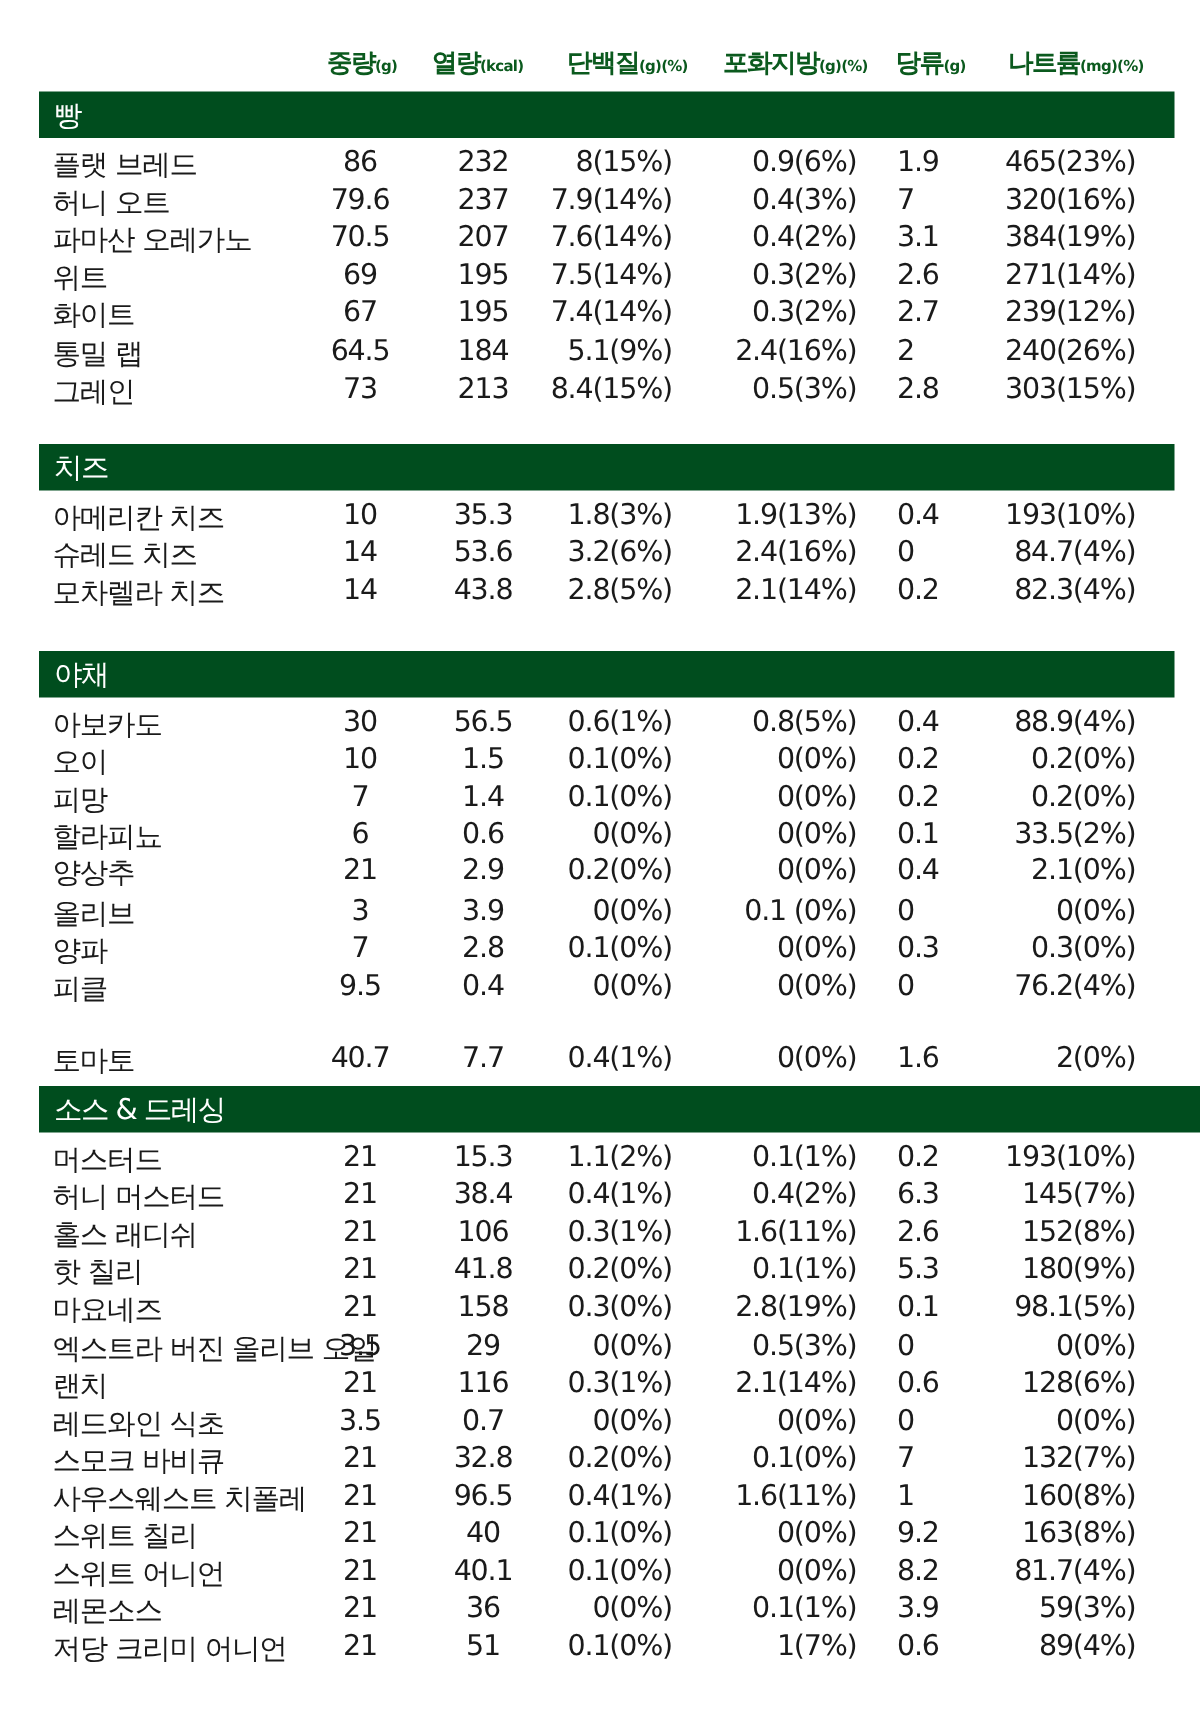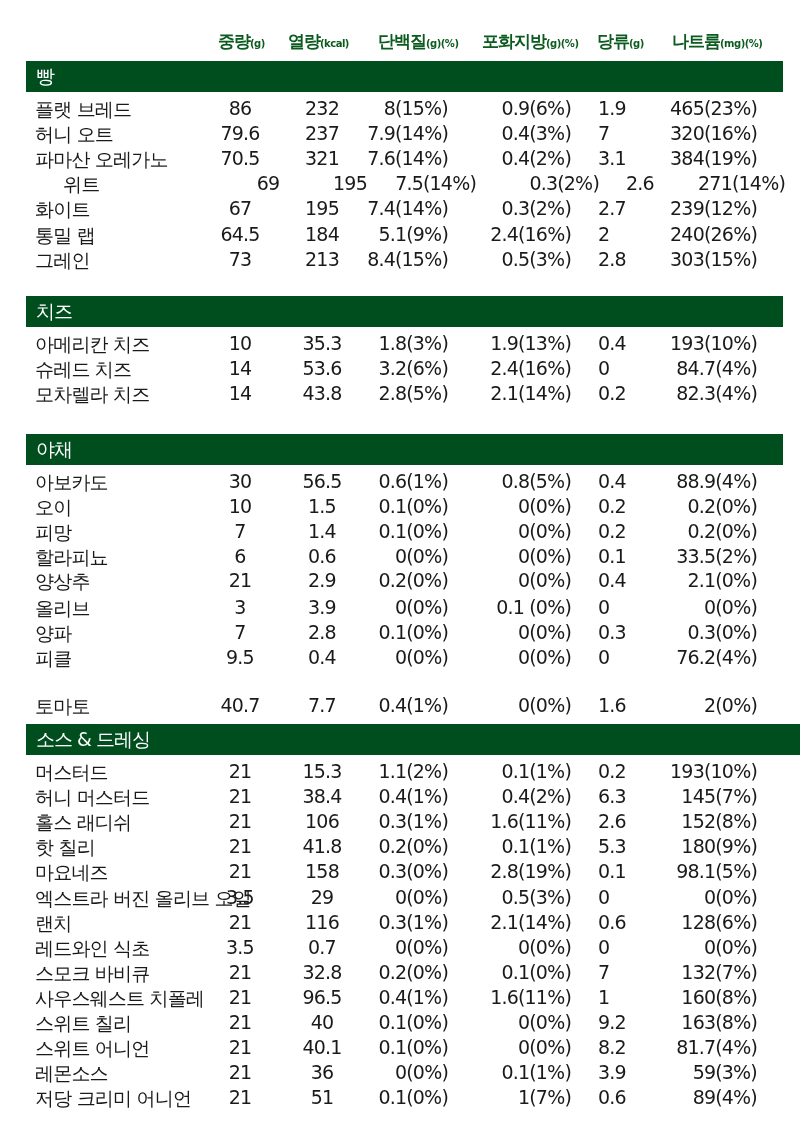--- a/index.html
+++ b/index.html
@@ -50,27 +50,27 @@
       <div class="c c-w">79.6</div>
       <div class="c c-k">237</div>
       <div class="c c-p">7.9(14%)</div>
       <div class="c c-f">0.4(3%)</div>
       <div class="c c-s">7</div>
       <div class="c c-n">320(16%)</div>
     </div>
     <div class="row" style="top: 144.2px;">
       <div class="c c-name">파마산 오레가노</div>
       <div class="c c-w">70.5</div>
-      <div class="c c-k">321</div>
+      <div class="c c-k">207</div>
       <div class="c c-p">7.6(14%)</div>
       <div class="c c-f">0.4(2%)</div>
       <div class="c c-s">3.1</div>
       <div class="c c-n">384(19%)</div>
     </div>
-    <div class="row" style="top: 169.3px; margin-left: 28px;">
+    <div class="row" style="top: 169.3px;">
       <div class="c c-name">위트</div>
       <div class="c c-w">69</div>
       <div class="c c-k">195</div>
       <div class="c c-p">7.5(14%)</div>
       <div class="c c-f">0.3(2%)</div>
       <div class="c c-s">2.6</div>
       <div class="c c-n">271(14%)</div>
     </div>
     <div class="row" style="top: 194.4px;">
       <div class="c c-name">화이트</div>

